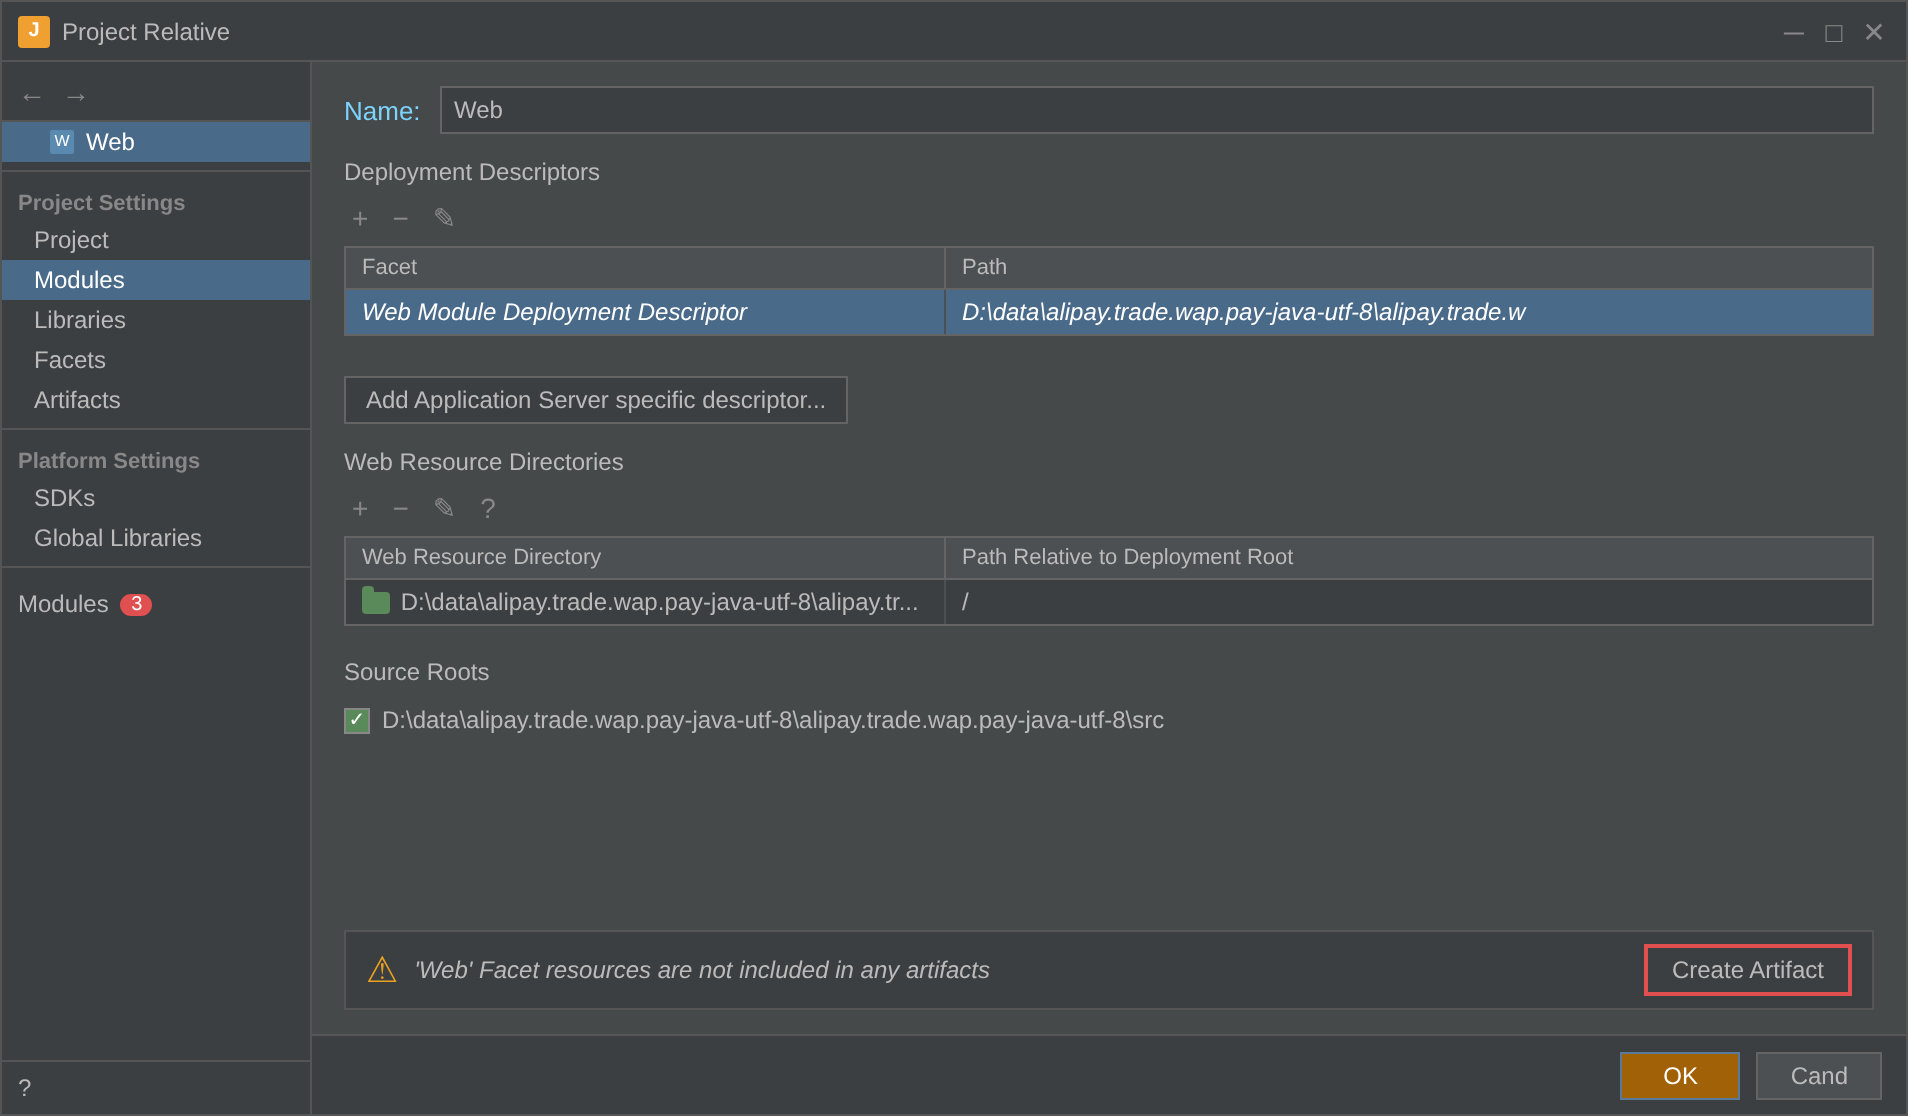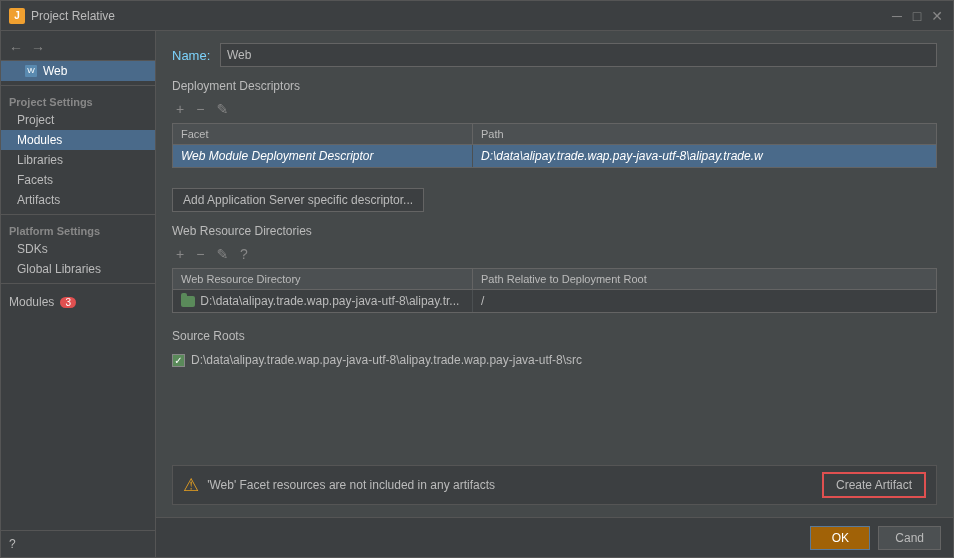--- a/index.html
+++ b/index.html
@@ -350,20 +350,21 @@
     .warning-icon {
       color: #e8a020;
       font-size: 18px;
       flex-shrink: 0;
     }
 
     .warning-text {
       color: #bbbbbb;
       font-size: 12px;
       flex: 1;
+      font-style: italic;
     }
 
     .create-artifact-btn {
       background: #3c3f41;
       border: 2px solid #e05050;
       color: #bbbbbb;
       padding: 4px 12px;
       font-size: 12px;
       cursor: pointer;
       flex-shrink: 0;

